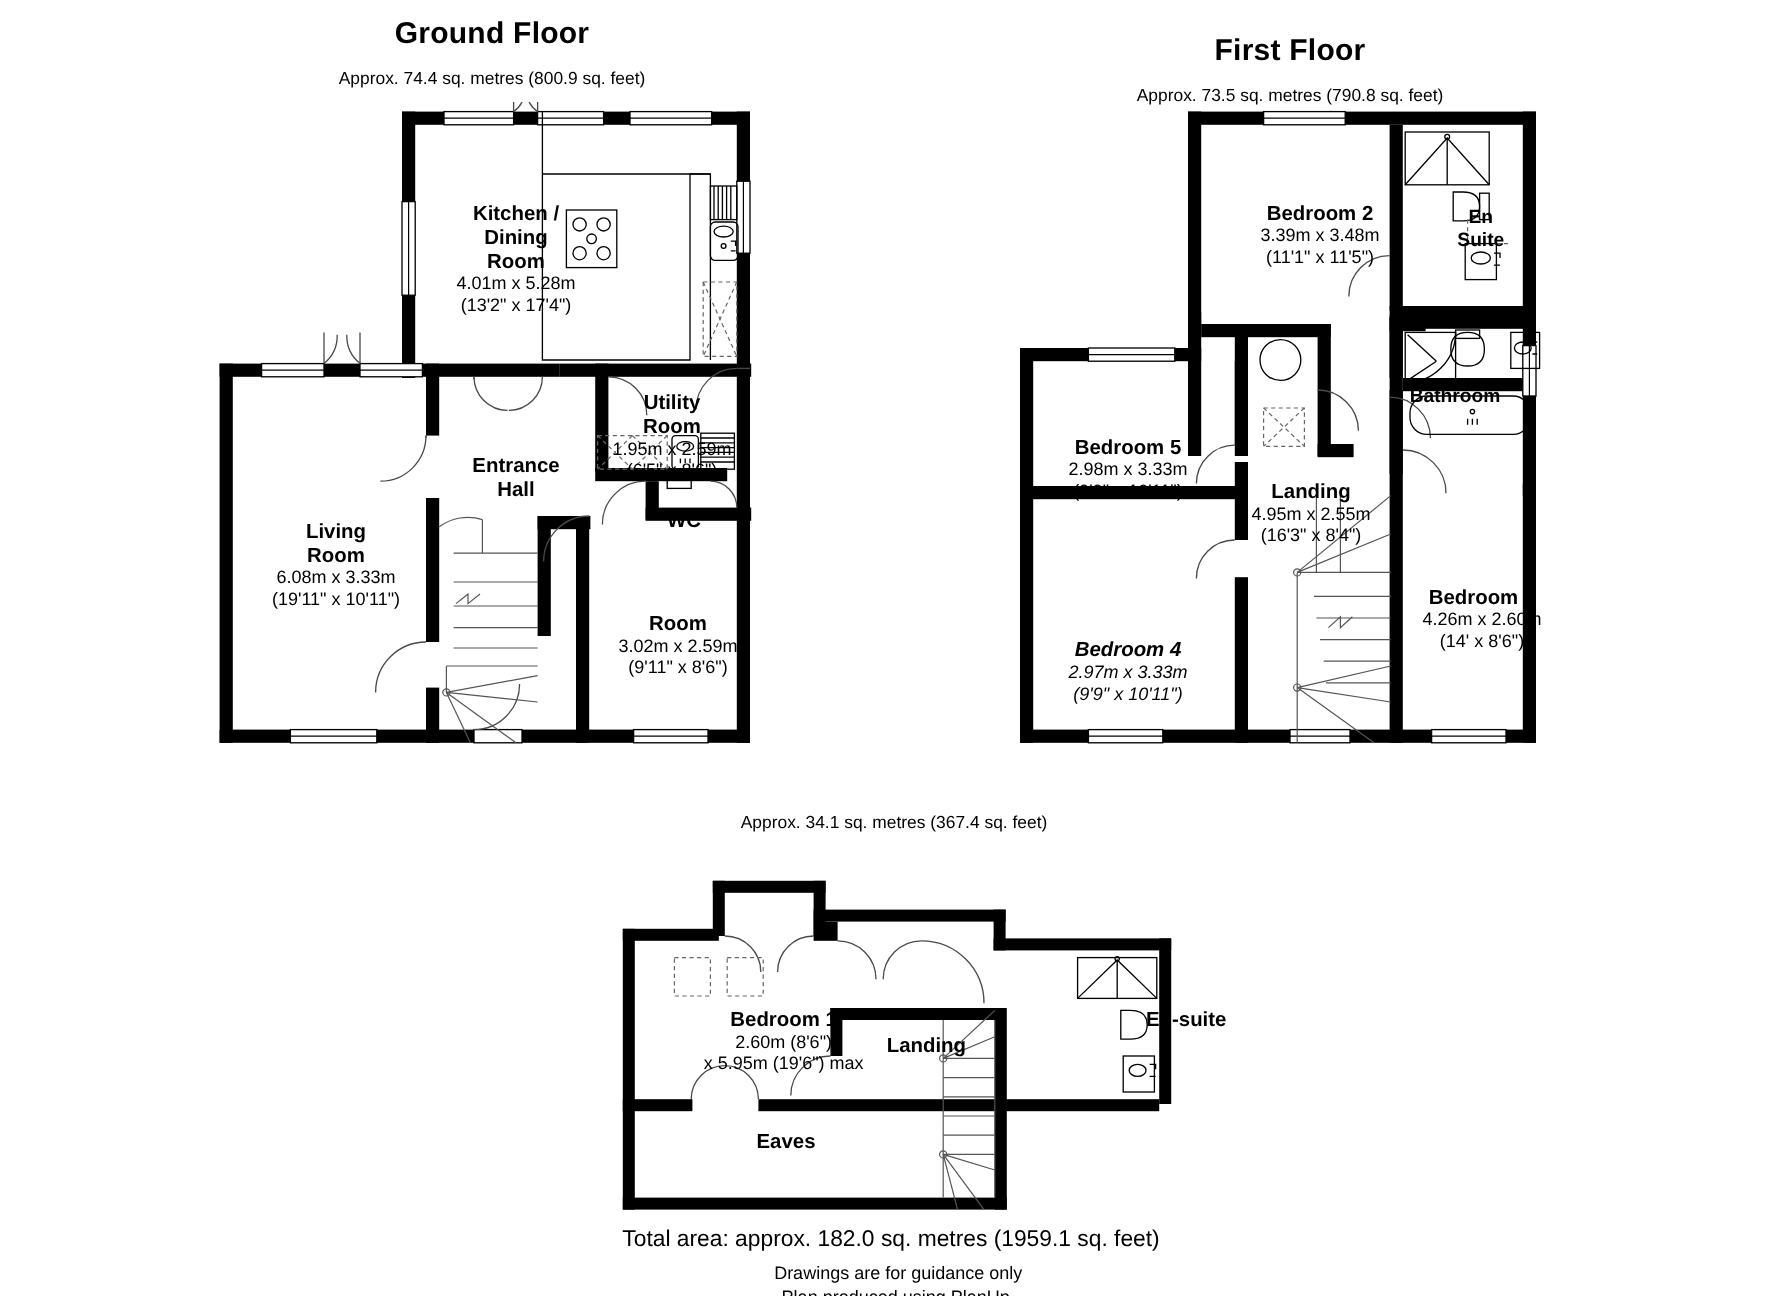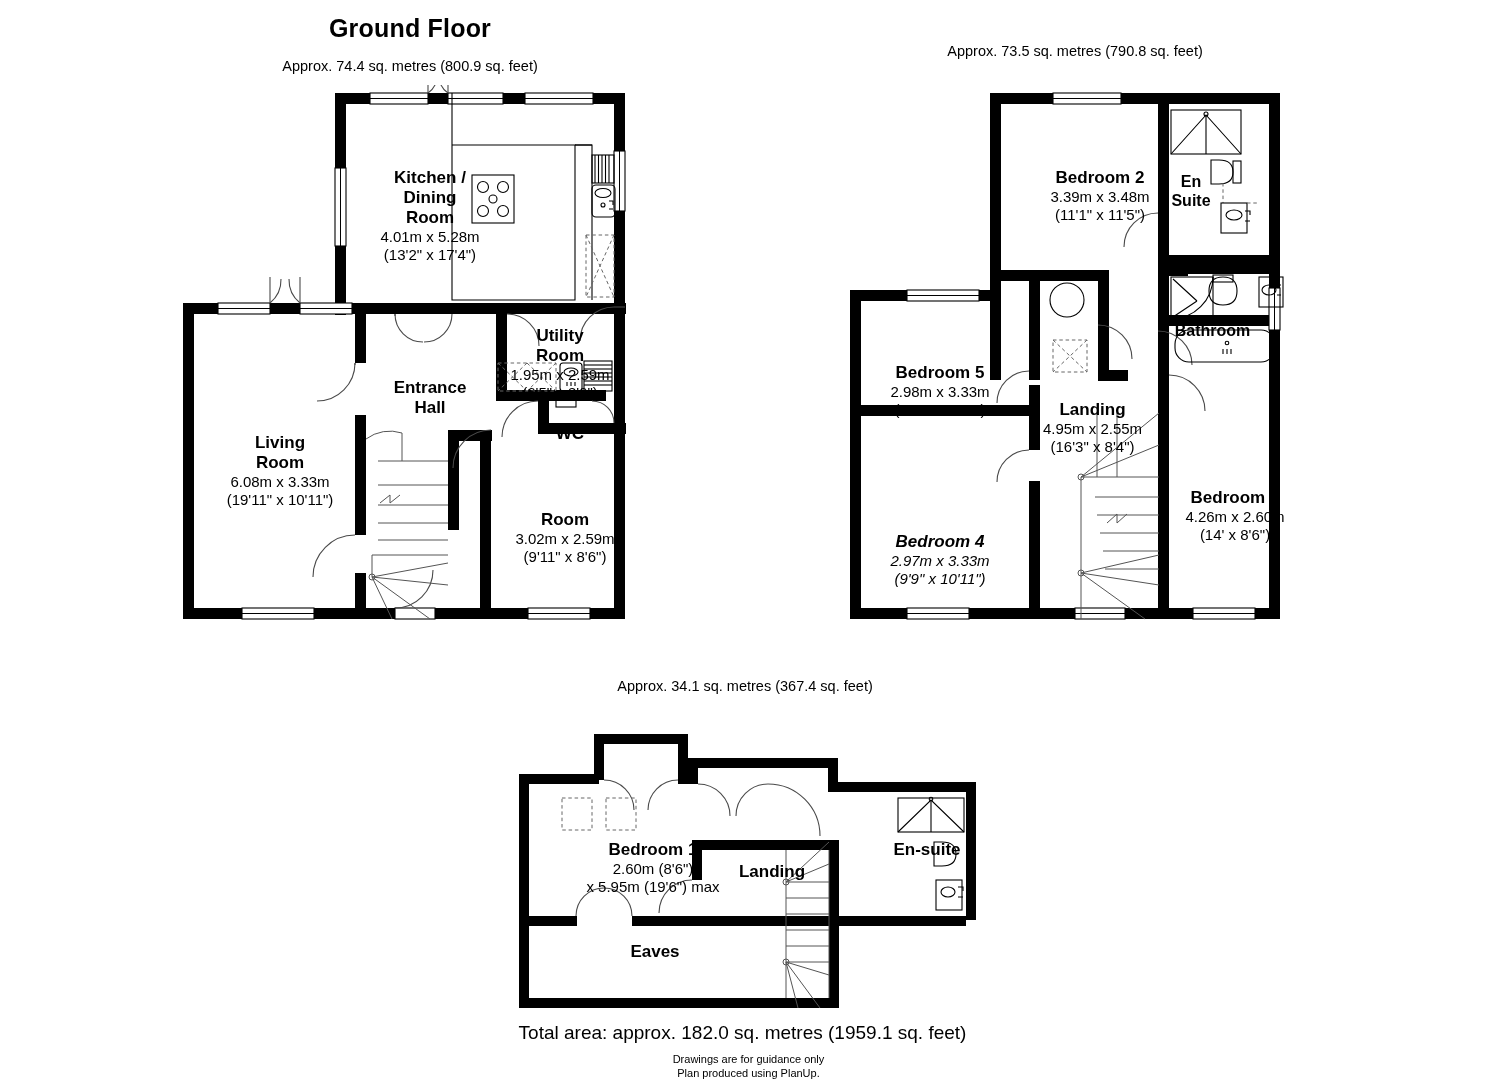--- a/index.html
+++ b/index.html
@@ -7,21 +7,21 @@
   .plan{position:absolute;}
   .ttl{position:absolute;text-align:center;}
   .ttl .h{font-size:25px;font-weight:bold;letter-spacing:.2px;}
   .ttl .s{font-size:14.5px;margin-top:15px;}
   .lbl{position:absolute;text-align:center;line-height:1.18;white-space:nowrap;}
   .lbl .n{font-size:17px;font-weight:bold;}
   .lbl .d{font-size:15px;}
   .lbl.sm .n{font-size:16px;font-weight:bold;}
   .foot{position:absolute;text-align:center;width:100%;}
   .foot .t{font-size:19px;}
-  .foot .g{font-size:11px;line-height:1.3;margin-top:8px;margin-left:12px;}
+  .foot .g{font-size:15px;line-height:1.3;margin-top:8px;margin-left:12px;}
   svg{display:block;}
   .w{fill:#000;}
   .thin{fill:none;stroke:#000;stroke-width:1.1;}
   .dash{fill:none;stroke:#666;stroke-width:1;stroke-dasharray:3.5,2.8;}
   .arc{fill:none;stroke:#4a4a4a;stroke-width:1.1;}
   .st{fill:none;stroke:#555;stroke-width:1;}
   .win{fill:#fff;stroke:#000;stroke-width:1.1;}
   .winl{stroke:#000;stroke-width:1;}
 </style>
 </head>
@@ -231,20 +231,21 @@
   <div class="n">WC</div>
 </div>
 
 <div class="lbl" style="left:490px;top:510px;width:150px;">
   <div class="n">Room</div>
   <div class="d">3.02m x 2.59m</div>
   <div class="d">(9'11" x 8'6")</div>
 </div>
 
 <div class="ttl" style="left:875px;top:28px;width:400px;">
+  <div class="h">First Floor</div>
   <div class="s">Approx. 73.5 sq. metres (790.8 sq. feet)</div>
 </div>
 
 <div class="plan" style="left:845px;top:85px;">
 <svg width="470" height="550" viewBox="0 0 470 550">
 
   <rect class="w" x="145" y="8" width="290" height="11"></rect>
 
   <rect class="w" x="145" y="8" width="11" height="178"></rect>
 
@@ -361,21 +362,21 @@
   </g>
 </svg>
 </div>
 
 <div class="lbl" style="left:1010px;top:168px;width:180px;">
   <div class="n">Bedroom 2</div>
   <div class="d">3.39m x 3.48m</div>
   <div class="d">(11'1" x 11'5")</div>
 </div>
 
-<div class="lbl sm" style="left:1146px;top:173px;width:90px;">
+<div class="lbl sm" style="left:1189px;top:173px;width:90px;">
   <div class="n">En</div>
   <div class="n">Suite</div>
 </div>
 
 <div class="lbl sm" style="left:1145px;top:322px;width:135px;">
   <div class="n">Bathroom</div>
 </div>
 
 <div class="lbl" style="left:850px;top:363px;width:180px;">
   <div class="n">Bedroom 5</div>
@@ -481,21 +482,21 @@
 <div class="lbl" style="left:538px;top:828px;width:230px;margin-top:12px;">
   <div class="n">Bedroom 1</div>
   <div class="d">2.60m (8'6")</div>
   <div class="d">x 5.95m (19'6") max</div>
 </div>
 
 <div class="lbl" style="left:712px;top:862px;width:120px;">
   <div class="n">Landing</div>
 </div>
 
-<div class="lbl" style="left:852px;top:840px;width:150px;">
+<div class="lbl" style="left:872px;top:840px;width:150px;text-align:right;">
   <div class="n">En-suite</div>
 </div>
 
 <div class="lbl" style="left:590px;top:942px;width:130px;">
   <div class="n">Eaves</div>
 </div>
 
 <div class="foot" style="left:0;top:1022px;">
   <div class="t">Total area: approx. 182.0 sq. metres (1959.1 sq. feet)</div>
   <div class="g">Drawings are for guidance only</div>

